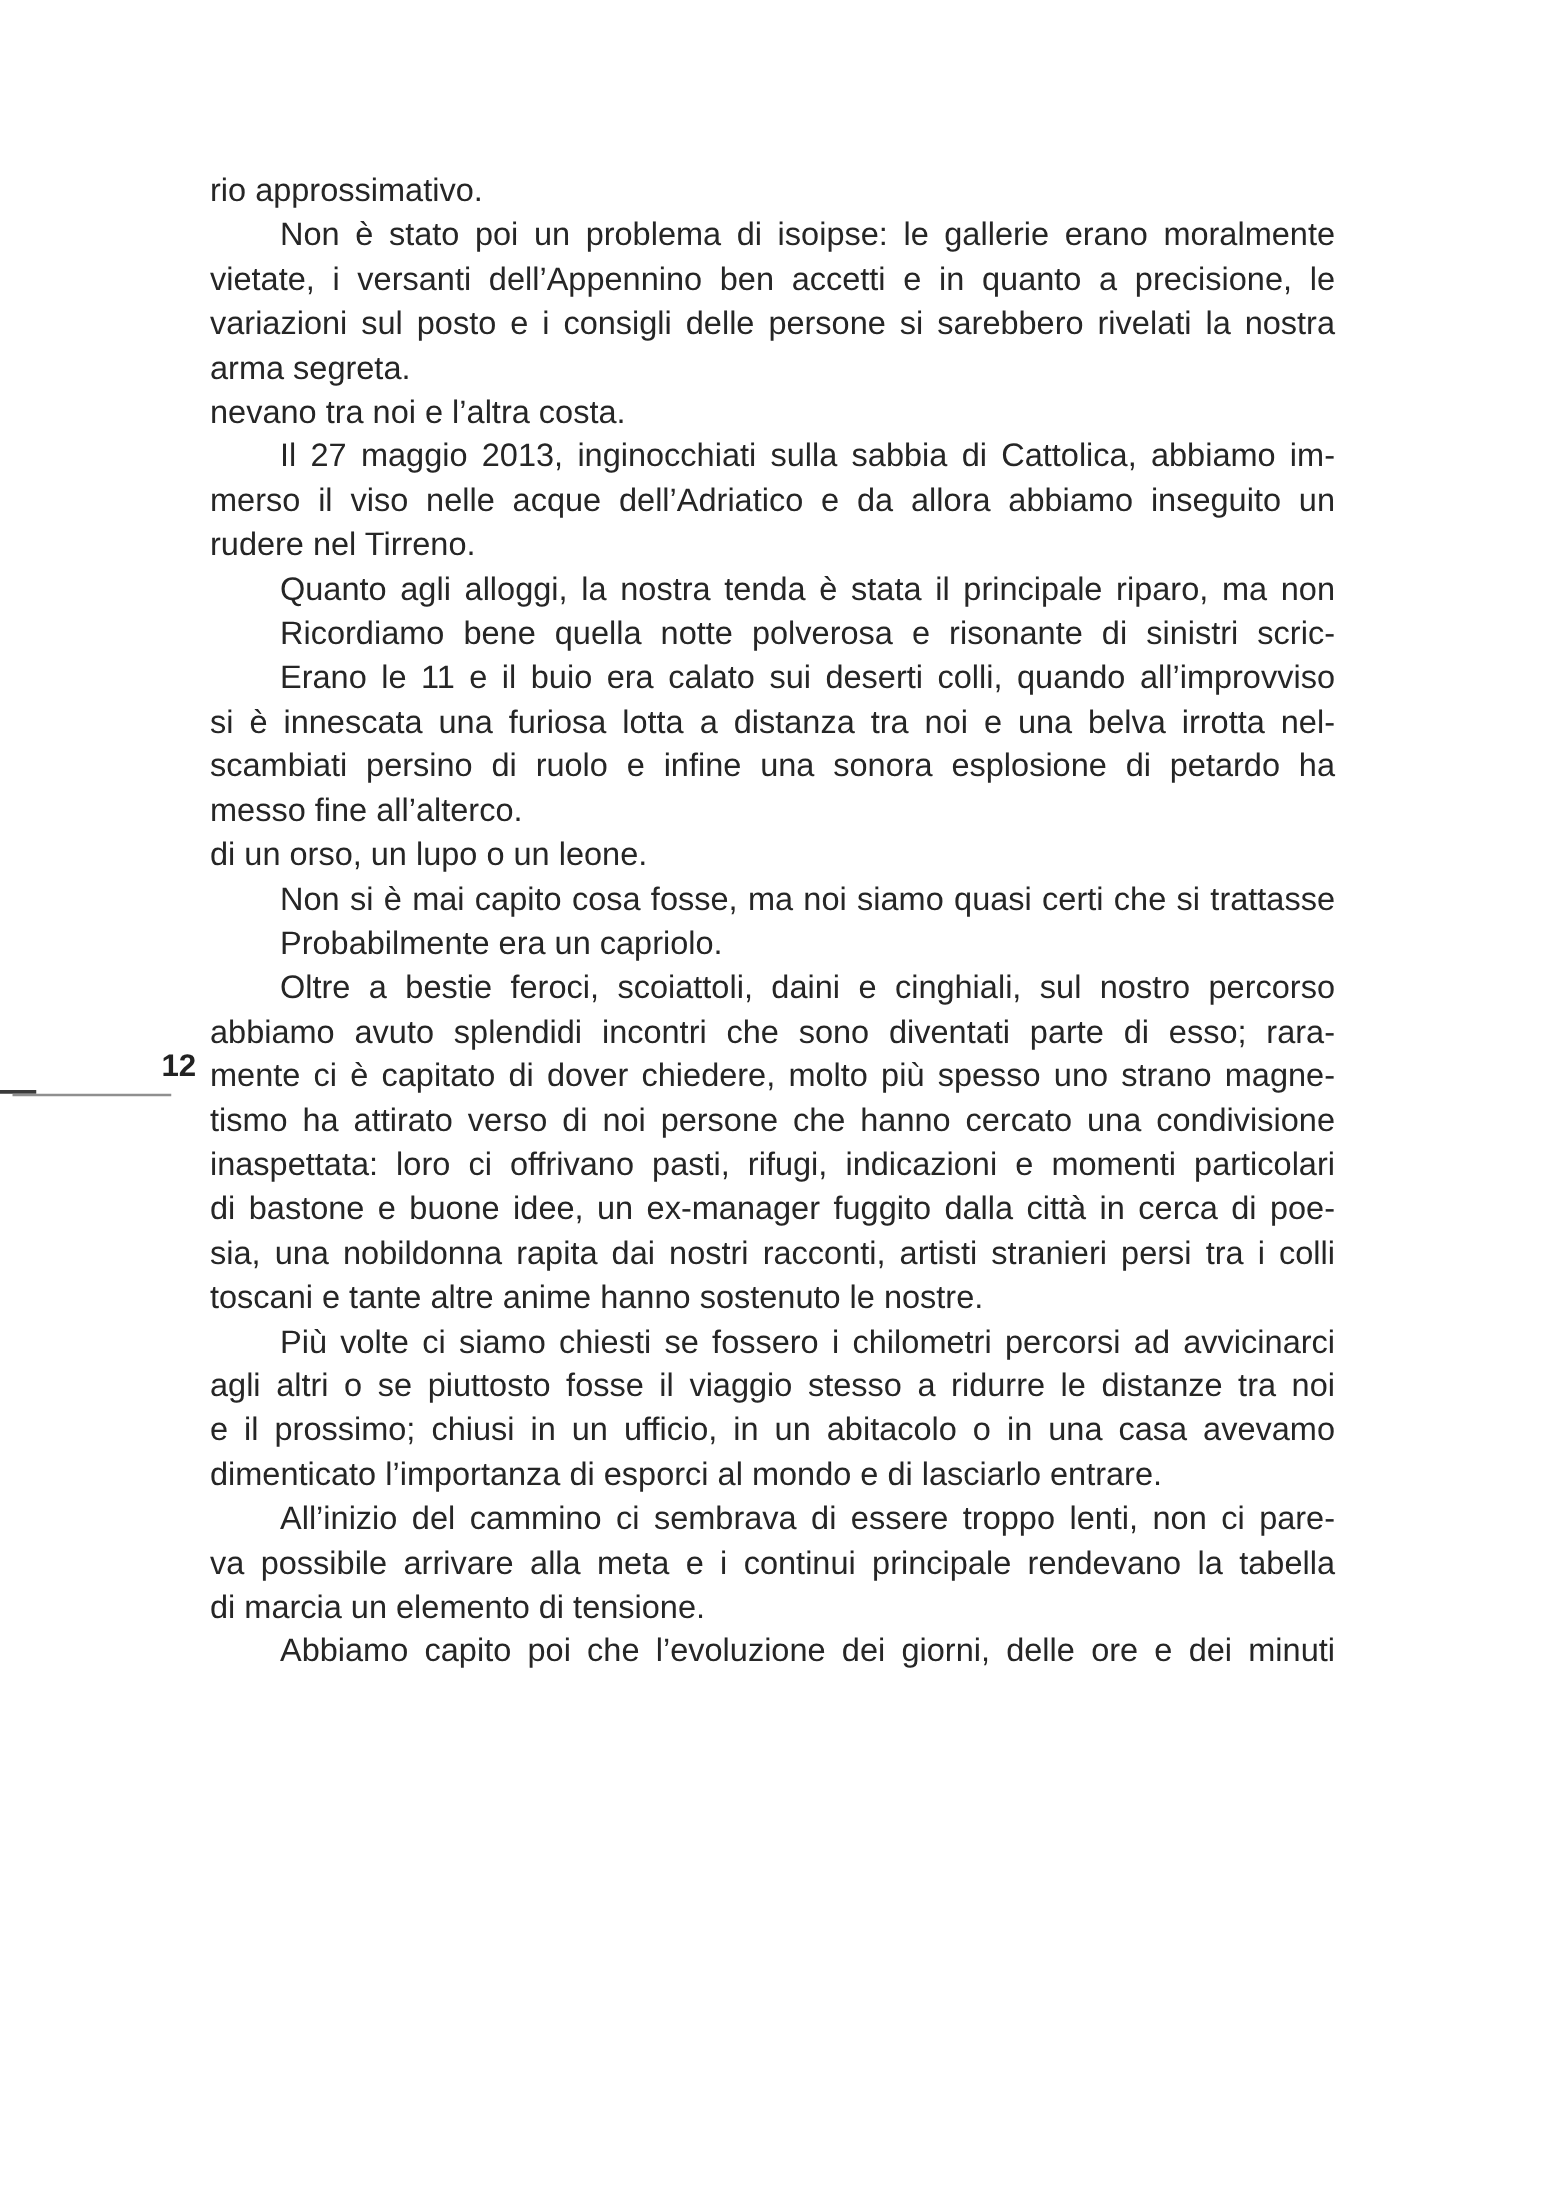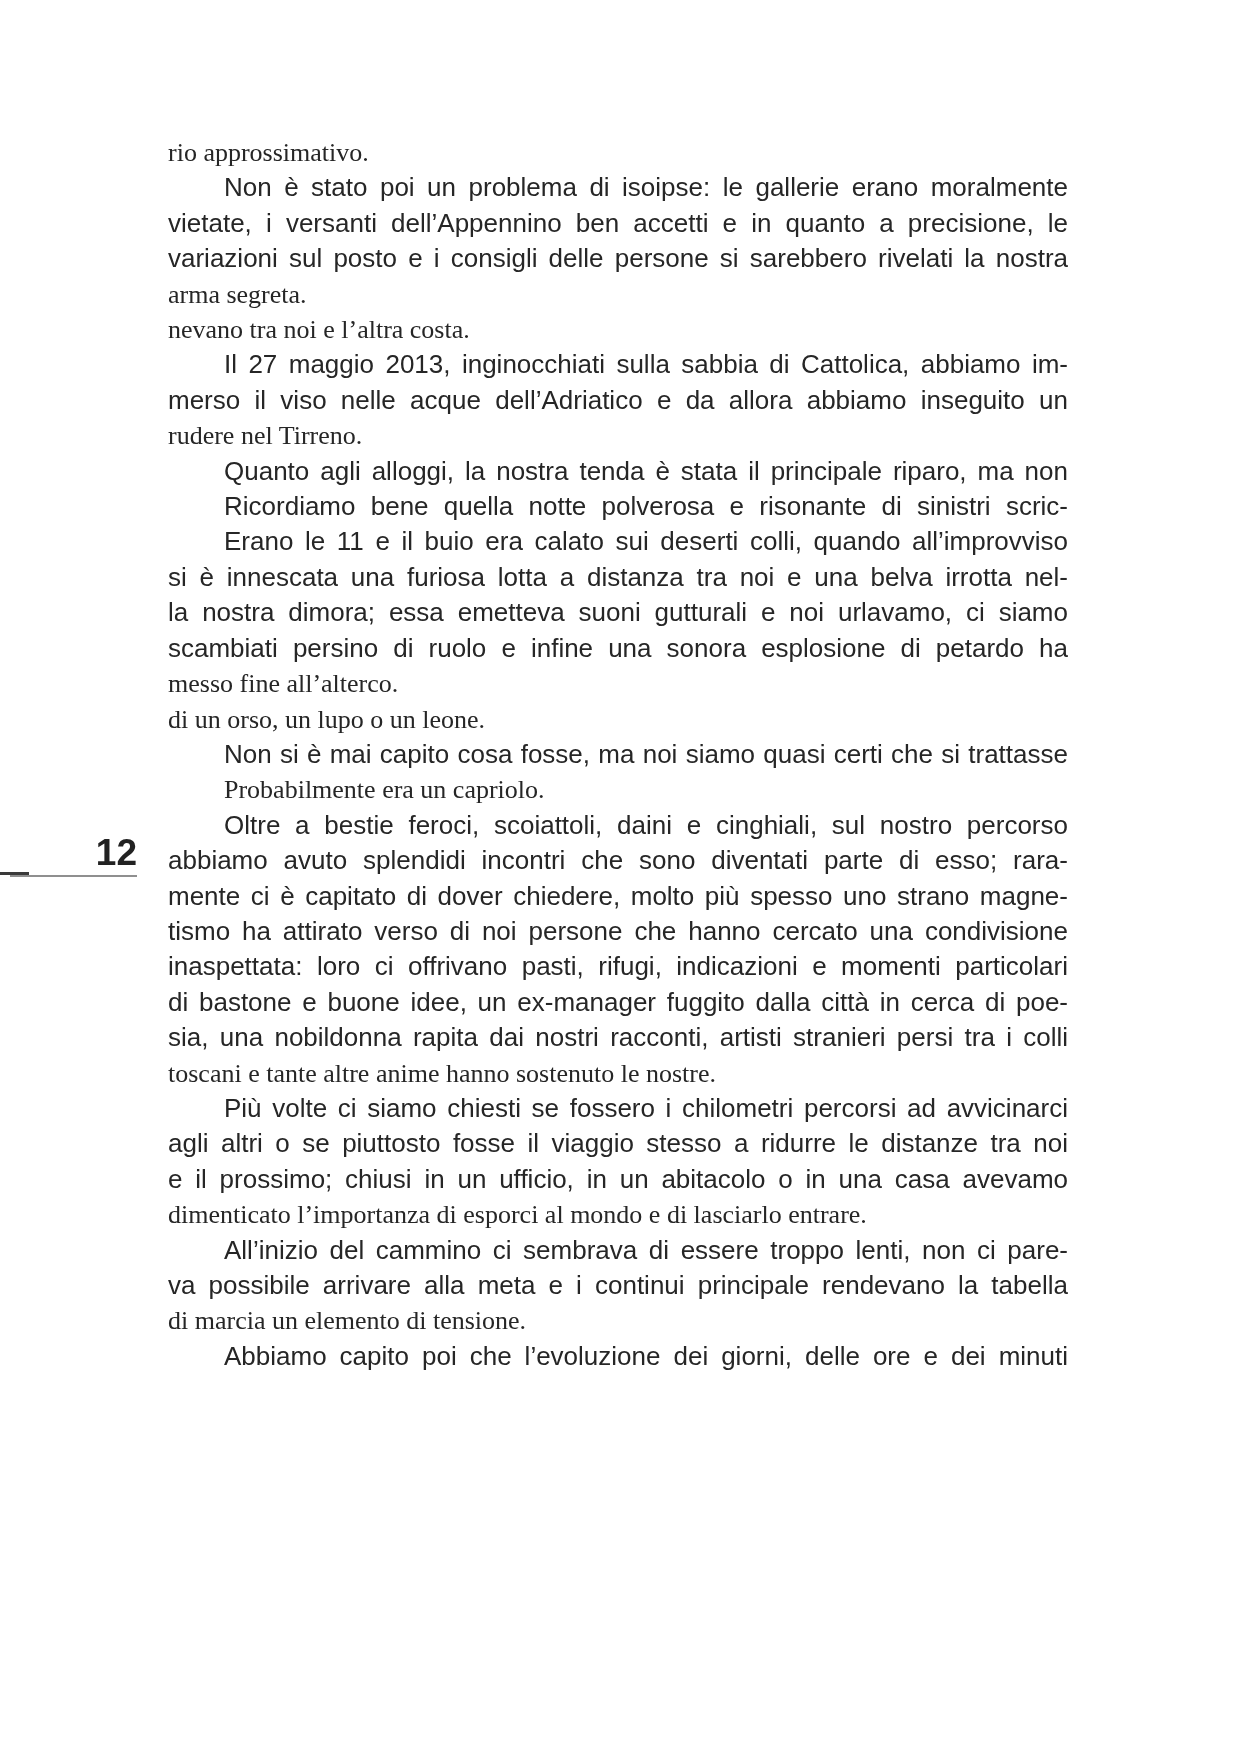--- a/index.html
+++ b/index.html
@@ -27,42 +27,42 @@
   }
   .line {
     text-align: justify;
     text-align-last: justify;
     text-justify: inter-word;
     white-space: normal;
   }
   .line.last {
     text-align: right;
     text-align-last: left;
-    font-family: Liberation Serif, serif;
   }
   .line.indent {
     text-indent: 56px;
   }
   .pagenum-block {
     position: absolute;
     left: 0;
     top: 0;
     width: 140px;
     height: 1754px;
   }
   .pagenum {
     position: absolute;
     left: 0;
     top: 838px;
     width: 137px;
     text-align: right;
-    font-size: 37px;
+    font-size: 25px;
     font-weight: bold;
     color: #222222;
     line-height: 30px;
+    padding-left: 20px;
   }
   .rule {
     position: absolute;
   }
   .rule-dark {
     left: 0;
     top: 872px;
     width: 29px;
     height: 3px;
     background: #3a3a3a;
@@ -93,21 +93,20 @@
       <div class="line">variazioni sul posto e i consigli delle persone si sarebbero rivelati la nostra</div>
       <div class="line last">arma segreta.</div>
       <div class="line last">nevano tra noi e l’altra costa.</div>
       <div class="line indent">Il 27 maggio 2013, inginocchiati sulla sabbia di Cattolica, abbiamo im-</div>
       <div class="line">merso il viso nelle acque dell’Adriatico e da allora abbiamo inseguito un</div>
       <div class="line last">rudere nel Tirreno.</div>
       <div class="line indent">Quanto agli alloggi, la nostra tenda è stata il principale riparo, ma non</div>
       <div class="line indent">Ricordiamo bene quella notte polverosa e risonante di sinistri scric-</div>
       <div class="line indent">Erano le 11 e il buio era calato sui deserti colli, quando all’improvviso</div>
       <div class="line">si è innescata una furiosa lotta a distanza tra noi e una belva irrotta nel-</div>
-      <div class="line">la nostra dimora; essa emetteva suoni gutturali e noi urlavamo, ci siamo</div>
       <div class="line">scambiati persino di ruolo e infine una sonora esplosione di petardo ha</div>
       <div class="line last">messo fine all’alterco.</div>
       <div class="line last">di un orso, un lupo o un leone.</div>
       <div class="line indent">Non si è mai capito cosa fosse, ma noi siamo quasi certi che si trattasse</div>
       <div class="line indent last">Probabilmente era un capriolo.</div>
       <div class="line indent">Oltre a bestie feroci, scoiattoli, daini e cinghiali, sul nostro percorso</div>
       <div class="line">abbiamo avuto splendidi incontri che sono diventati parte di esso; rara-</div>
       <div class="line">mente ci è capitato di dover chiedere, molto più spesso uno strano magne-</div>
       <div class="line">tismo ha attirato verso di noi persone che hanno cercato una condivisione</div>
       <div class="line">inaspettata: loro ci offrivano pasti, rifugi, indicazioni e momenti particolari</div>

